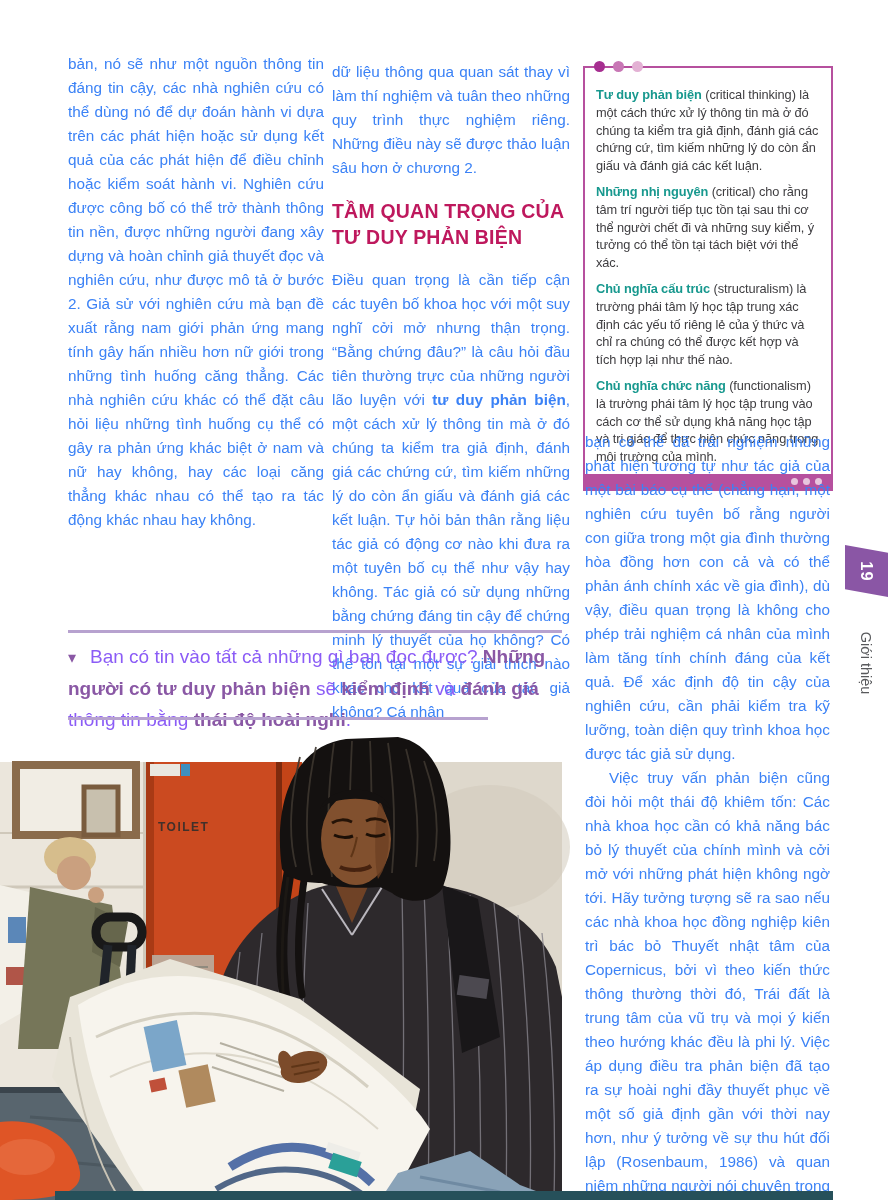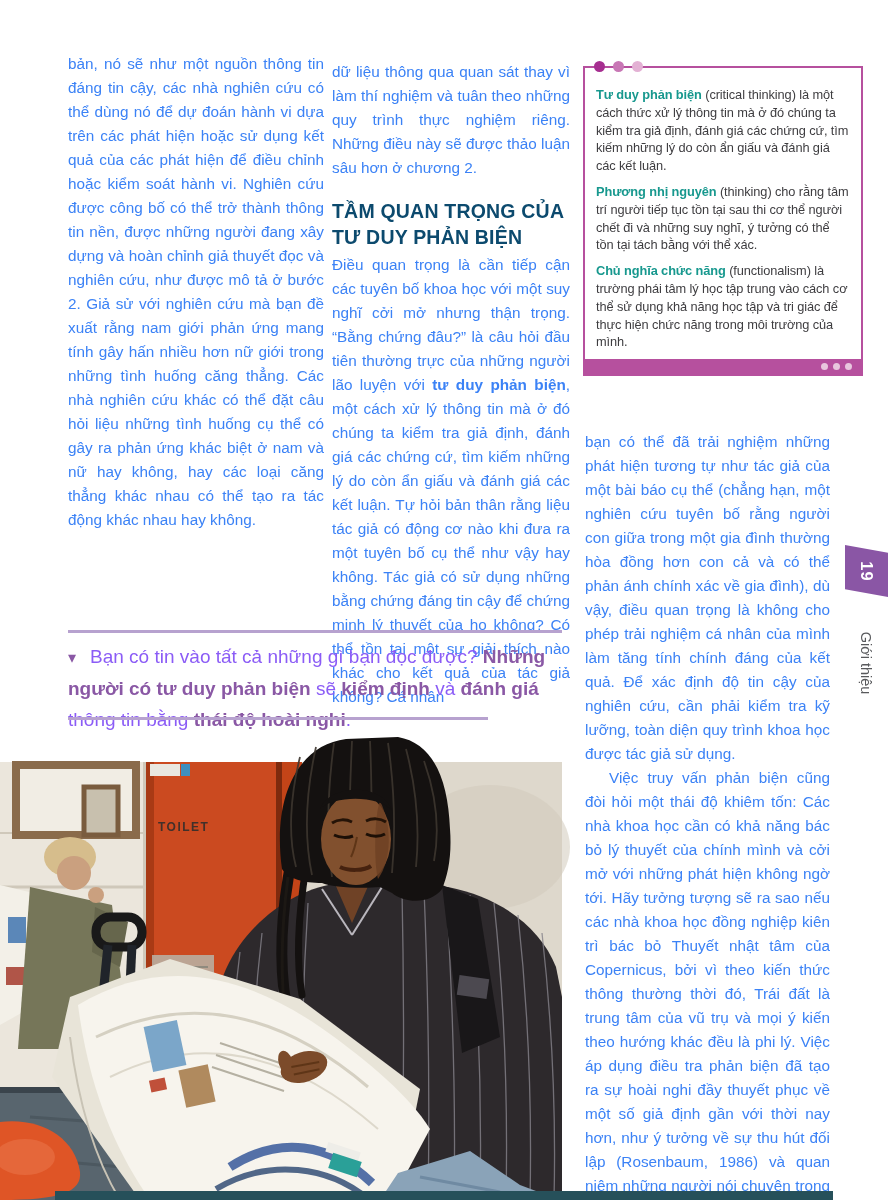--- a/index.html
+++ b/index.html
@@ -12,27 +12,27 @@
 
   
   .body-p { font-size:15.3px; line-height:24px; color:#3b82f6; text-align:justify; }
   .indent { text-indent:24px; }
   .col1 { left:68px;  top:52px;  width:256px; }
   .col2 { left:332px; top:60px;  width:238px; }
   .col3 { left:585px; top:430px; width:245px; }
 
   .section-heading {
     font-size:19.5px; line-height:26px; font-weight:700;
-    color:#0c4a6e; margin:18px 0 3px 0; letter-spacing:.2px;
+    color:#be185d; margin:18px 0 18px 0; letter-spacing:.2px;
   }
   .inline-bold { font-weight:700; }
 
   
   .defbox {
-    left:583px; top:66px; width:280px; background:#ffffff;
+    left:583px; top:66px; width:250px; background:#ffffff;
     border:2px solid #b6509e; padding:18px 11px 0 11px;
   }
   .def { font-size:12.8px; line-height:17.8px; letter-spacing:-.1px;
          color:#3e3d40; margin-bottom:8px; }
   .term { color:#17988e; font-weight:700; }
   .defbar { height:15px; background:#b6509e; margin:6px -11px 0 -11px;
             display:flex; align-items:center; justify-content:flex-end;
             gap:5px; padding-right:9px; }
   .defbar i { width:7px; height:7px; border-radius:50%; background:#e8c6de; display:block; }
   .topdots { position:absolute; top:-7px; left:9px; display:flex; gap:8px; }
@@ -76,21 +76,22 @@
   <p class="body-p"><span>Điều quan trọng là cần tiếp cận các tuyên bố khoa học với một suy nghĩ cởi mở nhưng thận trọng. “Bằng chứng đâu?” là câu hỏi đầu tiên thường trực của những người lão luyện với </span><span class="inline-bold">tư duy phản biện</span><span>, một cách xử lý thông tin mà ở đó chúng ta kiểm tra giả định, đánh giá các chứng cứ, tìm kiếm những lý do còn ẩn giấu và đánh giá các kết luận. Tự hỏi bản thân rằng liệu tác giả có động cơ nào khi đưa ra một tuyên bố cụ thể như vậy hay không. Tác giả có sử dụng những bằng chứng đáng tin cậy để chứng minh lý thuyết của họ không? Có thể tồn tại một sự giải thích nào khác cho kết quả của tác giả không? Cá nhân</span></p>
 </div>
 
 <div class="abs defbox">
   <div class="topdots">
       <i class="d1"></i>
       <i class="d2"></i>
       <i class="d3"></i>
     </div>
   <p class="def"><span class="term">Tư duy phản biện</span> <span>(critical thinking)</span> <span>là một cách thức xử lý thông tin mà ở đó chúng ta kiểm tra giả định, đánh giá các chứng cứ, tìm kiếm những lý do còn ẩn giấu và đánh giá các kết luận.</span></p>
-  <p class="def"><span class="term">Phương nhị nguyên</span> <span>(thinking)</span> <span>cho rằng tâm trí người tiếp tục tồn tại sau thi cơ thể người chết đi và những suy nghĩ, ý tưởng có thể tồn tại tách bằng với thể xác.</span></p>
+  <p class="def"><span class="term">Những nhị nguyên</span> <span>(critical)</span> <span>cho rằng tâm trí người tiếp tục tồn tại sau thi cơ thể người chết đi và những suy kiểm, ý tưởng có thể tồn tại tách biệt với thể xác.</span></p>
+  <p class="def"><span class="term">Chủ nghĩa cấu trúc</span> <span>(structuralism)</span> <span>là trường phái tâm lý học tập trung xác định các yếu tố riêng lẻ của ý thức và chỉ ra chúng có thể được kết hợp và tích hợp lại như thế nào.</span></p>
   <p class="def"><span class="term">Chủ nghĩa chức năng</span> <span>(functionalism)</span> <span>là trường phái tâm lý học tập trung vào cách cơ thể sử dụng khả năng học tập và tri giác để thực hiện chức năng trong môi trường của mình.</span></p>
   <div class="defbar">
       <i></i>
       <i></i>
       <i></i>
     </div>
 </div>
 
 <div class="abs col3">
   <p class="body-p">bạn có thể đã trải nghiệm những phát hiện tương tự như tác giả của một bài báo cụ thể (chẳng hạn, một nghiên cứu tuyên bố rằng người con giữa trong một gia đình thường hòa đồng hơn con cả và có thể phản ánh chính xác về gia đình), dù vậy, điều quan trọng là không cho phép trải nghiệm cá nhân của mình làm tăng tính chính đáng của kết quả. Để xác định độ tin cậy của nghiên cứu, cần phải kiểm tra kỹ lưỡng, toàn diện quy trình khoa học được tác giả sử dụng.</p>

